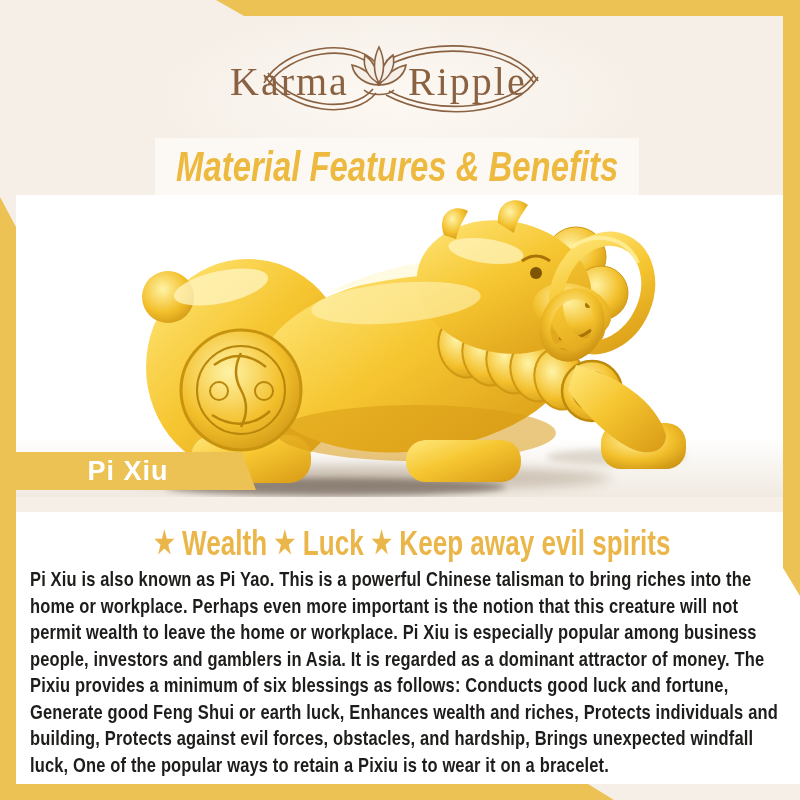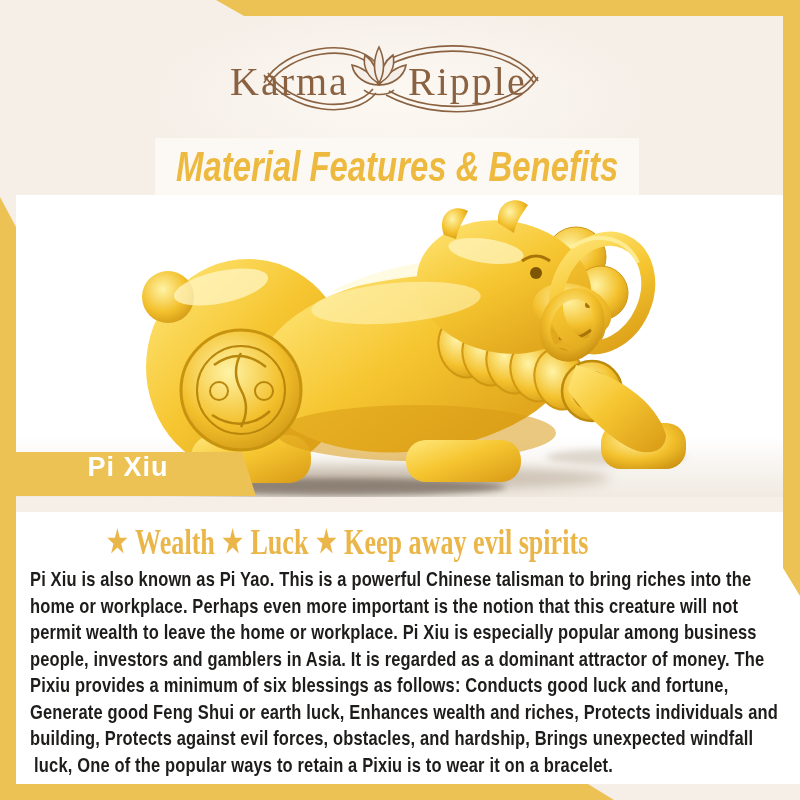--- a/index.html
+++ b/index.html
@@ -24,38 +24,38 @@
     color:#edb93f;transform-origin:center center;
   }
   
   .photo-panel{
     position:absolute;left:16px;top:195px;width:768px;height:302px;
     background:linear-gradient(180deg,#ffffff 0%,#ffffff 80%,#f0eae1 100%);
   }
   .photo-panel svg{position:absolute;left:0;top:0;}
   
   .label-banner{
-    position:absolute;left:16px;top:452px;width:240px;height:44px;
+    position:absolute;left:16px;top:452px;width:240px;height:38px;
     background:#ecc254;z-index:4;
     clip-path:polygon(0 0,226px 0,240px 100%,0 100%);
-    display:flex;align-items:flex-start;justify-content:center;
+    display:flex;align-items:center;justify-content:center;
   }
   .label-text{color:#ffffff;font-size:27px;font-weight:bold;letter-spacing:1px;padding-right:16px;}
   
   .text-panel{
     position:absolute;left:16px;top:512px;width:784px;height:272px;
     background:#ffffff;z-index:3;
   }
-  .benefits{margin-top:11px;height:40px;font-family:Liberation Serif, serif;}
+  .benefits{text-align:center;margin-top:11px;height:40px;}
   .benefits-inner{
     display:inline-block;white-space:nowrap;font-weight:bold;font-size:35px;
     color:#eab649;transform-origin:center center;
   }
   .benefit-star{font-size:31px;margin:0 10px;position:relative;top:-2px;}
-  .description{margin:3px 0 1px 14px;width:748px;text-align:center;}
+  .description{margin:3px 0 1px 14px;width:748px;}
   .fit-line{
     white-space:nowrap;font-weight:bold;font-size:21px;line-height:26.5px;
     color:#1e1d1b;transform-origin:left center;letter-spacing:0.2px;
   }
   
   .frame{position:absolute;background:#ecc254;z-index:6;}
   .f-top{left:0;top:0;width:800px;height:16px;clip-path:polygon(216px 0,800px 0,800px 16px,244px 16px);}
   .f-right{left:783px;top:0;width:17px;height:596px;clip-path:polygon(0 0,17px 0,17px 596px,0 568px);}
   .f-left{left:0;top:197px;width:16px;height:603px;clip-path:polygon(0 0,16px 30px,16px 603px,0 603px);}
   .f-bottom{left:0;top:784px;width:614px;height:16px;clip-path:polygon(0 0,588px 0,614px 16px,0 16px);}

